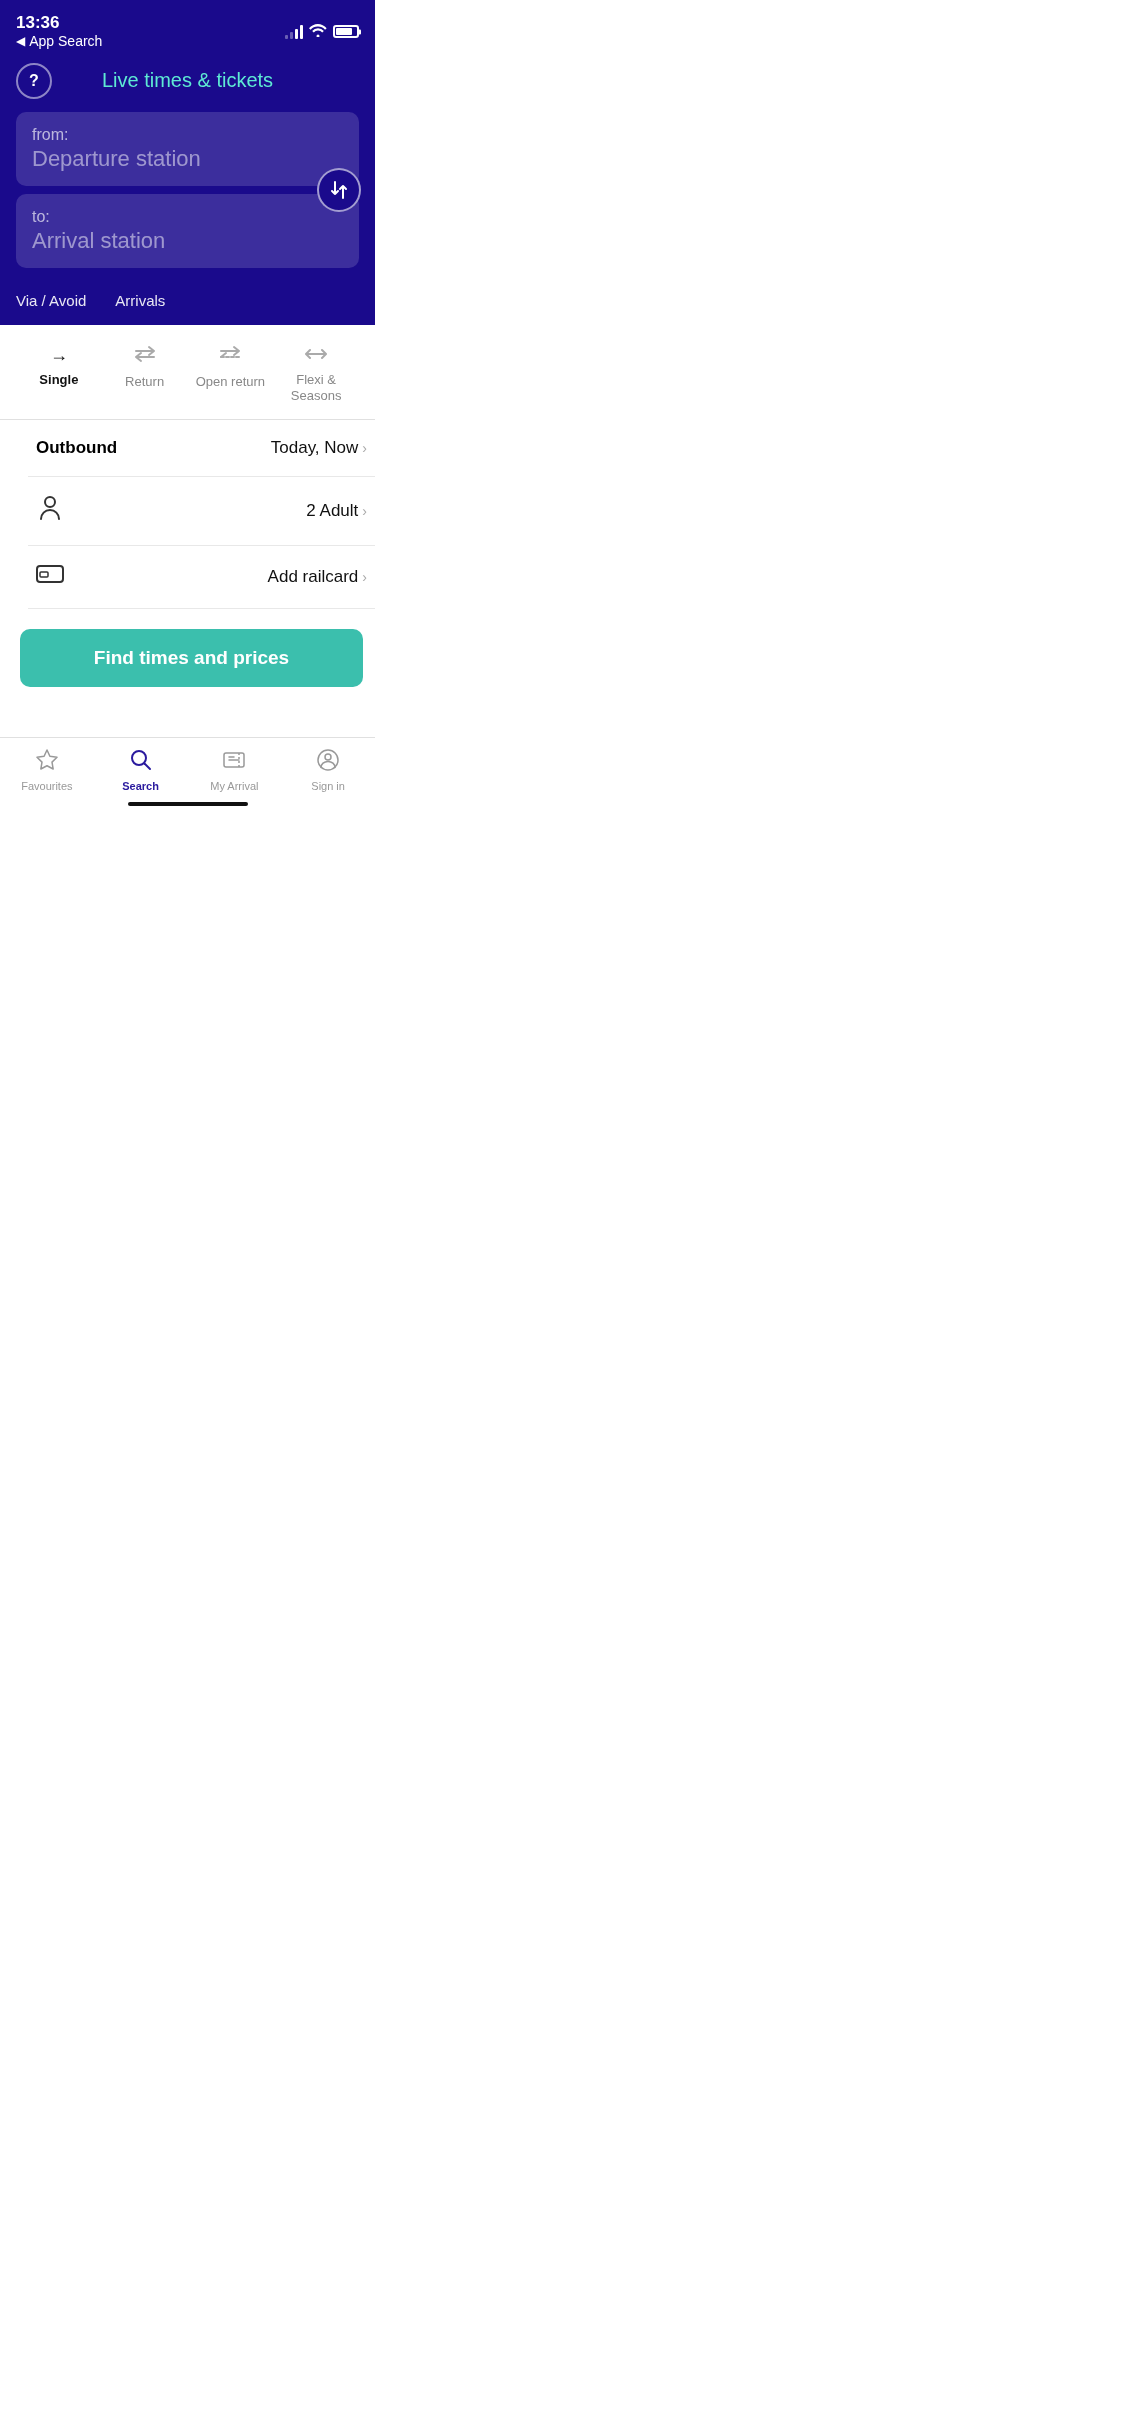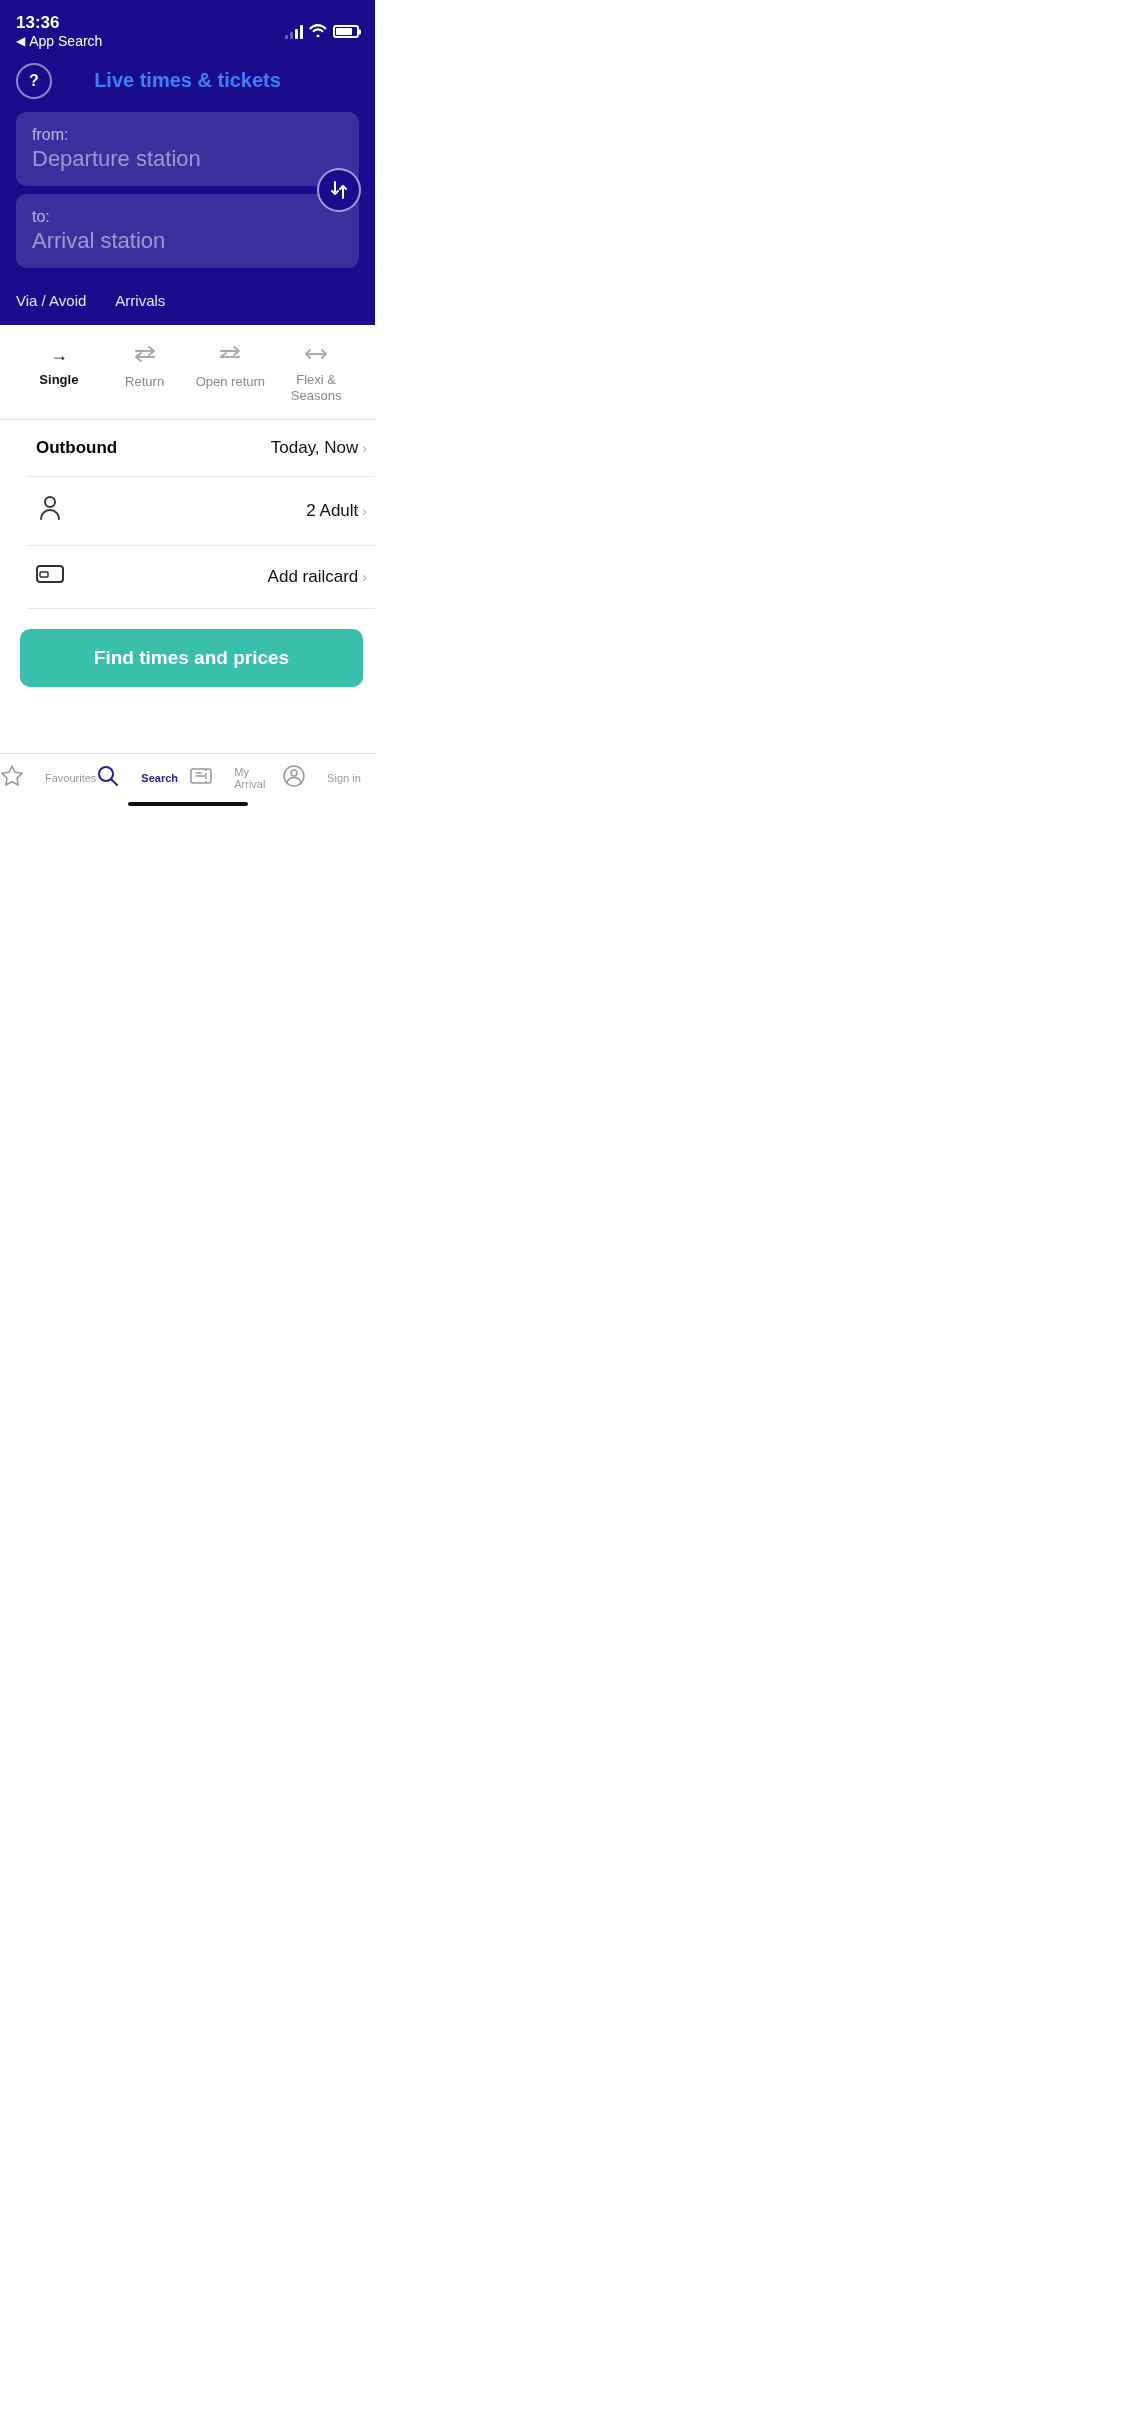--- a/index.html
+++ b/index.html
@@ -109,23 +109,23 @@
       font-size: 16px;
       font-weight: bold;
       display: flex;
       align-items: center;
       justify-content: center;
       position: absolute;
       left: 16px;
       cursor: pointer;
     }
     .header-title {
-      color: #3b82f6;
+      color: #5eead4;
       font-size: 20px;
-      font-weight: 700;
+      font-weight: 400;
     }
 
     
     .search-form {
       background: #1a0a8c;
       padding: 0 16px 16px;
       position: relative;
     }
     .station-input-wrapper {
       background: rgba(255,255,255,0.15);
@@ -269,23 +269,23 @@
       left: 0;
       right: 0;
       background: #fff;
       border-top: 1px solid #e0e0e0;
       display: flex;
       padding: 10px 0 20px;
     }
     .tab-item {
       flex: 1;
       display: flex;
-      flex-direction: row;
-      align-items: center;
-      gap: 21px;
+      flex-direction: column;
+      align-items: center;
+      gap: 4px;
       cursor: pointer;
     }
     .tab-icon {
       font-size: 22px;
       color: #999;
       line-height: 1;
     }
     .tab-icon.active { color: #2a1a9e; }
     .tab-label {
       font-size: 11px;

